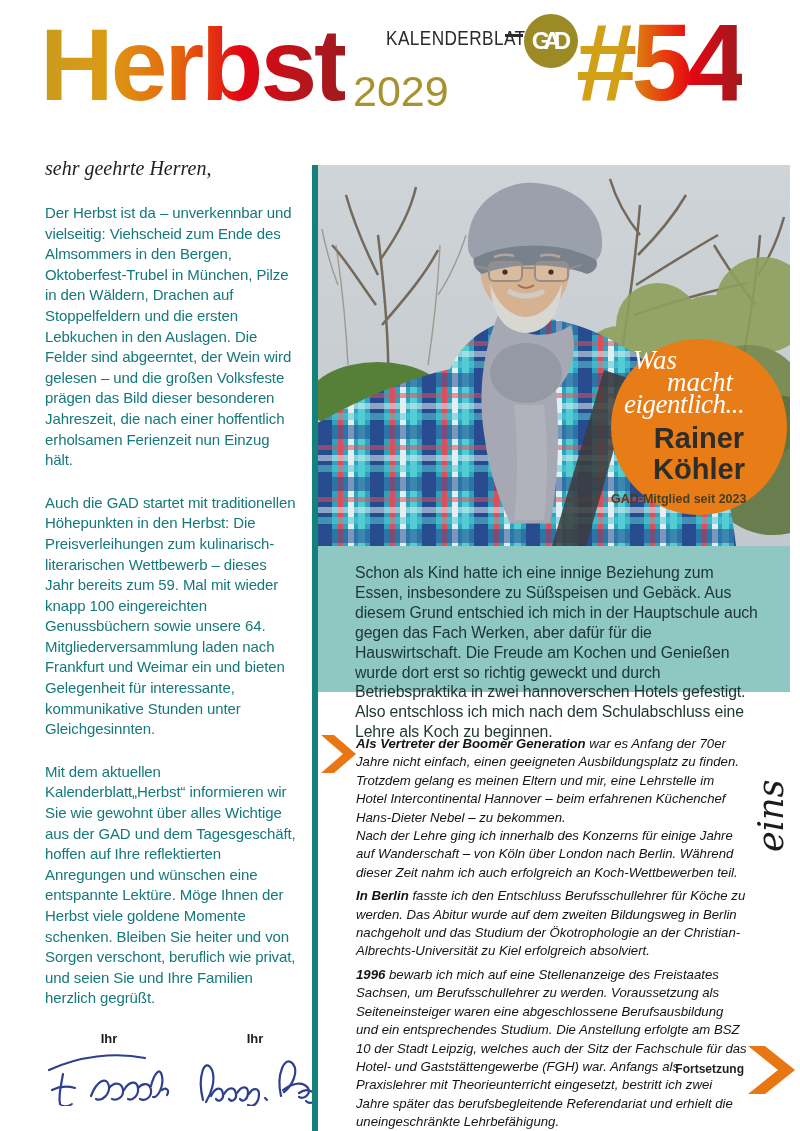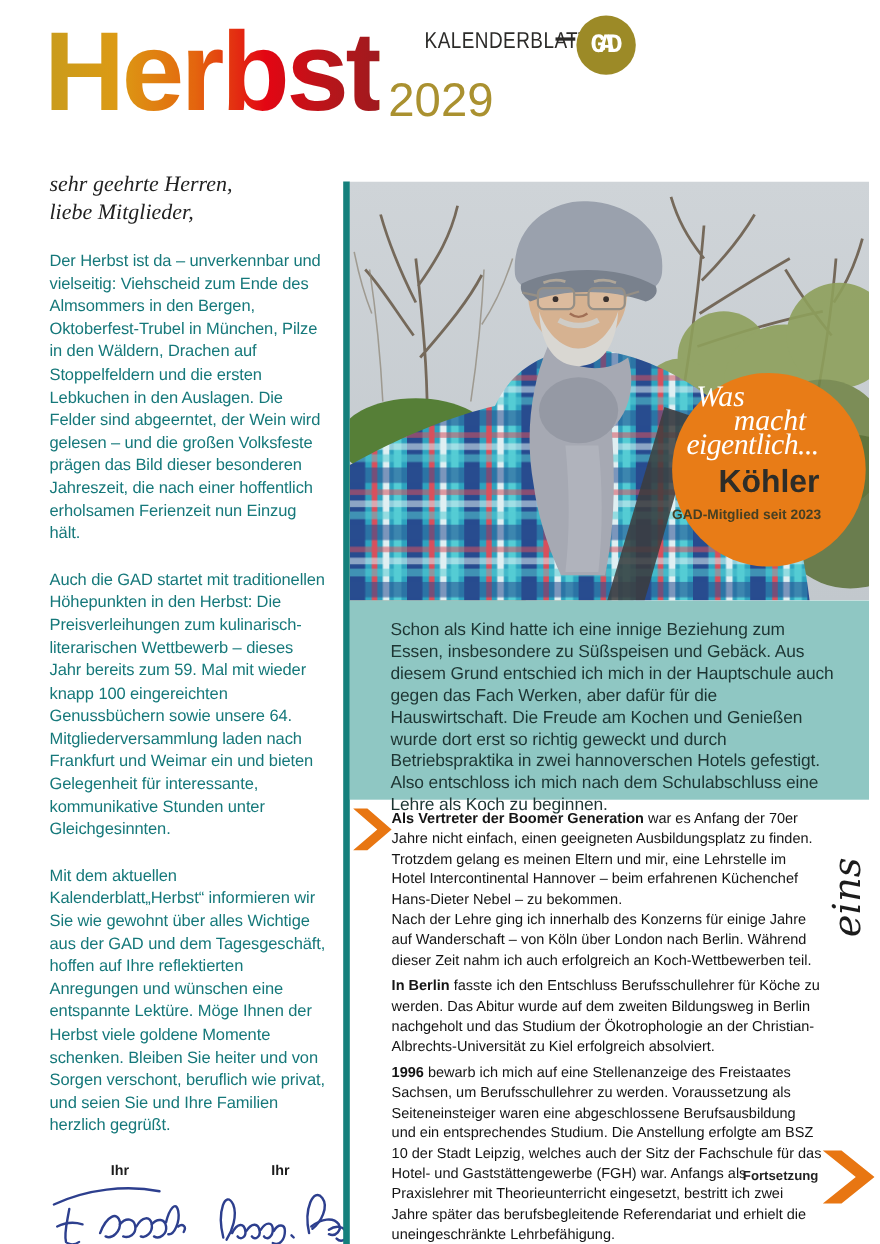--- a/index.html
+++ b/index.html
@@ -21,21 +21,21 @@
   .masthead-kicker{
     position:absolute; left:386px; top:26px; font-size:21px; font-weight:500; color:#2b2a28;
     transform:scaleX(.82); transform-origin:left center; letter-spacing:0.5px; white-space:nowrap;
   }
   .logo-dash{position:absolute; left:505px; top:34px; width:18px; height:3px; background:#2b2a28;}
   .gad-logo{
     position:absolute; left:524px; top:14px; width:54px; height:54px; border-radius:50%;
     background:#9c8a27; display:flex; align-items:center; justify-content:center;
   }
   .gad-logo span{
-    color:#ffffff; font-family:Liberation Mono, monospace; font-weight:700; font-size:24px;
+    color:#ffffff; font-family:Liberation Sans, sans-serif; font-weight:700; font-size:24px;
     letter-spacing:-7px; padding-right:6px;
   }
   .masthead-issue{
     position:absolute; left:576px; top:4px; font-size:110px; line-height:116px; font-weight:700;
     letter-spacing:-6px;
     background:linear-gradient(90deg,#d2a017 0%,#d2a017 28%,#e8420c 52%,#e30613 70%,#9e1a1e 100%);
     -webkit-background-clip:text; background-clip:text; color:transparent;
   }
   
   .left-col{position:absolute; left:45px; top:156px; width:252px;}
@@ -54,26 +54,26 @@
   .badge{
     position:absolute; left:611px; top:339px; width:176px; height:176px; border-radius:50%;
     background:#e87c17; padding-top:10px; box-sizing:border-box;
   }
   .badge-kicker{font-family:"Liberation Serif",serif; font-style:italic; color:#ffffff;
     font-size:27px; line-height:22px; white-space:nowrap;}
   .bk0{margin-left:22px;} .bk1{margin-left:56px;} .bk2{margin-left:13px; letter-spacing:-0.5px;}
   .badge-name{font-size:29px; line-height:31px; font-weight:700; color:#2e2d28; text-align:center; margin-top:8px;}
   .badge-member{font-size:12.5px; font-weight:700; color:#463f22; text-align:left; margin-top:7px;}
   .intro-box{
-    position:absolute; left:318px; top:546px; width:472px; height:181px; background:#8fc7c3;
+    position:absolute; left:318px; top:546px; width:472px; height:146px; background:#8fc7c3;
     box-sizing:border-box; padding:17px 28px 0 37px;
   }
   .intro-box p{margin:0; color:#1d3533; font-size:15.8px; line-height:19.9px; letter-spacing:-0.1px;}
   .article{position:absolute; left:356px; top:735px; width:392px;}
-  .article p{margin:0 0 5px 0; color:#141414; font-size:13.2px; line-height:18.4px;}
+  .article p{margin:0 0 5px 0; color:#141414; font-size:13.2px; line-height:18.4px;font-style:italic;}
   .article p span{white-space:pre-line;}
   .article p b{font-weight:700;}
   .article-chevron{position:absolute; left:321px; top:732px;}
   .page-marker{
     position:absolute; left:751px; top:852px; width:110px; height:40px;
     transform:rotate(-90deg); transform-origin:0 0;
     font-family:"DejaVu Serif","Liberation Serif",serif; font-style:italic;
     font-size:35px; color:#1c1c1c;
   }
   .continuation-label{
@@ -87,25 +87,25 @@
 
 <div class="page">
 
   <div class="masthead-title">Herbst</div>
   <div class="masthead-year">2029</div>
   <div class="masthead-kicker">KALENDERBLATT</div>
   <div class="logo-dash"></div>
   <div class="gad-logo">
     <span>GAD</span>
   </div>
+  <div class="masthead-issue">#54</div>
 
   <div class="left-col">
     <div class="greeting">
       <div>sehr geehrte Herren,</div>
-      <div>liebe Mitglieder,</div>
     </div>
     <p class="teal-par">Der Herbst ist da – unverkennbar und vielseitig: Viehscheid zum Ende des Almsommers in den Bergen, Oktoberfest-Trubel in München, Pilze in den Wäldern, Drachen auf Stoppelfeldern und die ersten Lebkuchen in den Auslagen. Die Felder sind abgeerntet, der Wein wird gelesen – und die großen Volksfeste prägen das Bild dieser besonderen Jahreszeit, die nach einer hoffentlich erholsamen Ferienzeit nun Einzug hält.</p>
     <p class="teal-par">Auch die GAD startet mit traditionellen Höhepunkten in den Herbst: Die Preisverleihungen zum kulinarisch-literarischen Wettbewerb – dieses Jahr bereits zum 59. Mal mit wieder knapp 100 eingereichten Genussbüchern sowie unsere 64. Mitgliederversammlung laden nach Frankfurt und Weimar ein und bieten Gelegenheit für interessante, kommunikative Stunden unter Gleichgesinnten.</p>
     <p class="teal-par">Mit dem aktuellen Kalenderblatt„Herbst“ informieren wir Sie wie gewohnt über alles Wichtige aus der GAD und dem Tagesgeschäft, hoffen auf Ihre reflektierten Anregungen und wünschen eine entspannte Lektüre. Möge Ihnen der Herbst viele goldene Momente schenken. Bleiben Sie heiter und von Sorgen verschont, beruflich wie privat, und seien Sie und Ihre Familien herzlich gegrüßt.</p>
 
     <div class="sig-row">
       <div class="sig-block first">
         <div class="sig-ihr">Ihr</div>
         <svg class="sig-svg" width="128" height="58" viewBox="0 0 128 58">
           <g fill="none" stroke="#2d3f8e" stroke-width="2.2" stroke-linecap="round">
@@ -230,20 +230,21 @@
       <path d="M200,120 Q208,126 216,120" stroke="#a06f55" stroke-width="2" fill="none"></path>
       <path d="M176,92 Q186,88 196,91 M222,91 Q232,88 242,92" stroke="#b0a698" stroke-width="2.5" fill="none"></path>
     </g>
   </svg>
 
   <div class="badge">
     <div class="badge-kicker bk0">Was</div>
     <div class="badge-kicker bk1">macht</div>
     <div class="badge-kicker bk2">eigentlich...</div>
     <div class="badge-name">
+      <div>Rainer</div>
       <div>Köhler</div>
     </div>
     <div class="badge-member">GAD-Mitglied seit 2023</div>
   </div>
 
   <div class="intro-box">
     <p>Schon als Kind hatte ich eine innige Beziehung zum Essen, insbesondere zu Süßspeisen und Gebäck. Aus diesem Grund entschied ich mich in der Hauptschule auch gegen das Fach Werken, aber dafür für die Hauswirtschaft. Die Freude am Kochen und Genießen wurde dort erst so richtig geweckt und durch Betriebspraktika in zwei hannoverschen Hotels gefestigt. Also entschloss ich mich nach dem Schulabschluss eine Lehre als Koch zu beginnen.</p>
   </div>
 
   <svg class="article-chevron" width="36" height="44" viewBox="0 0 36 44">

